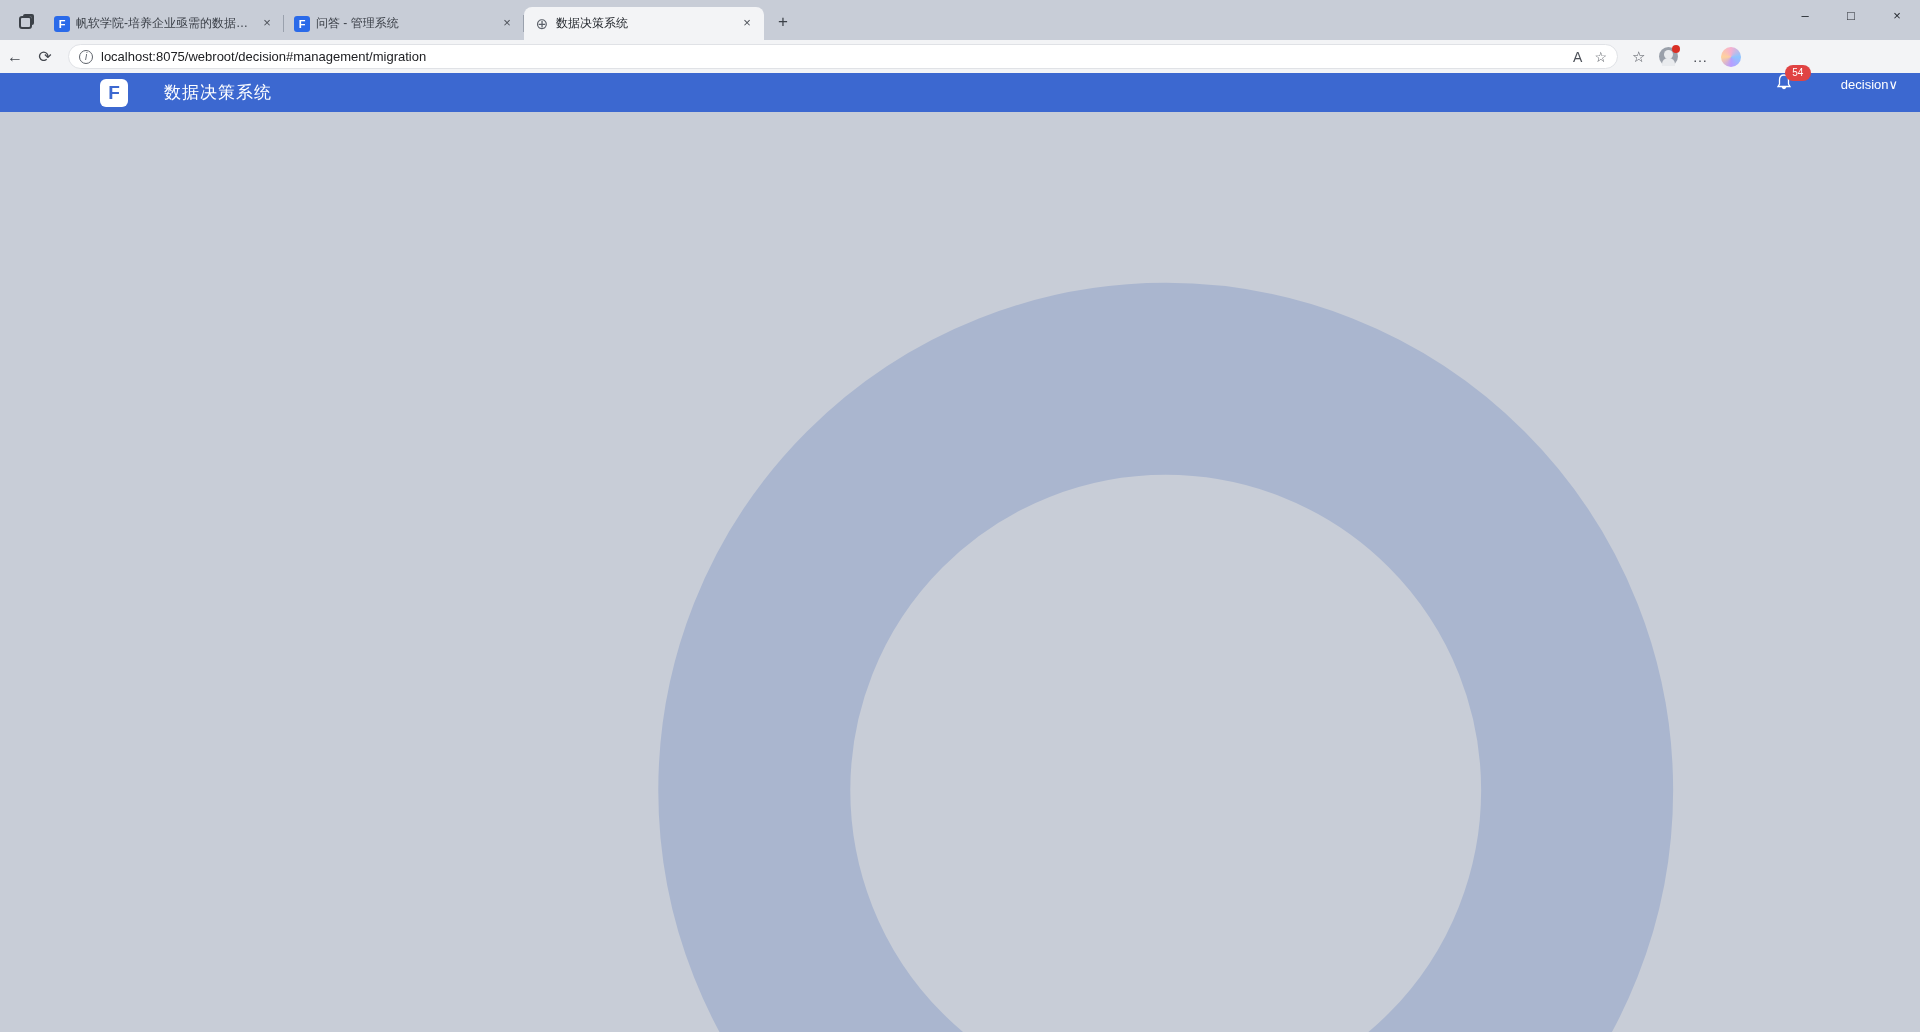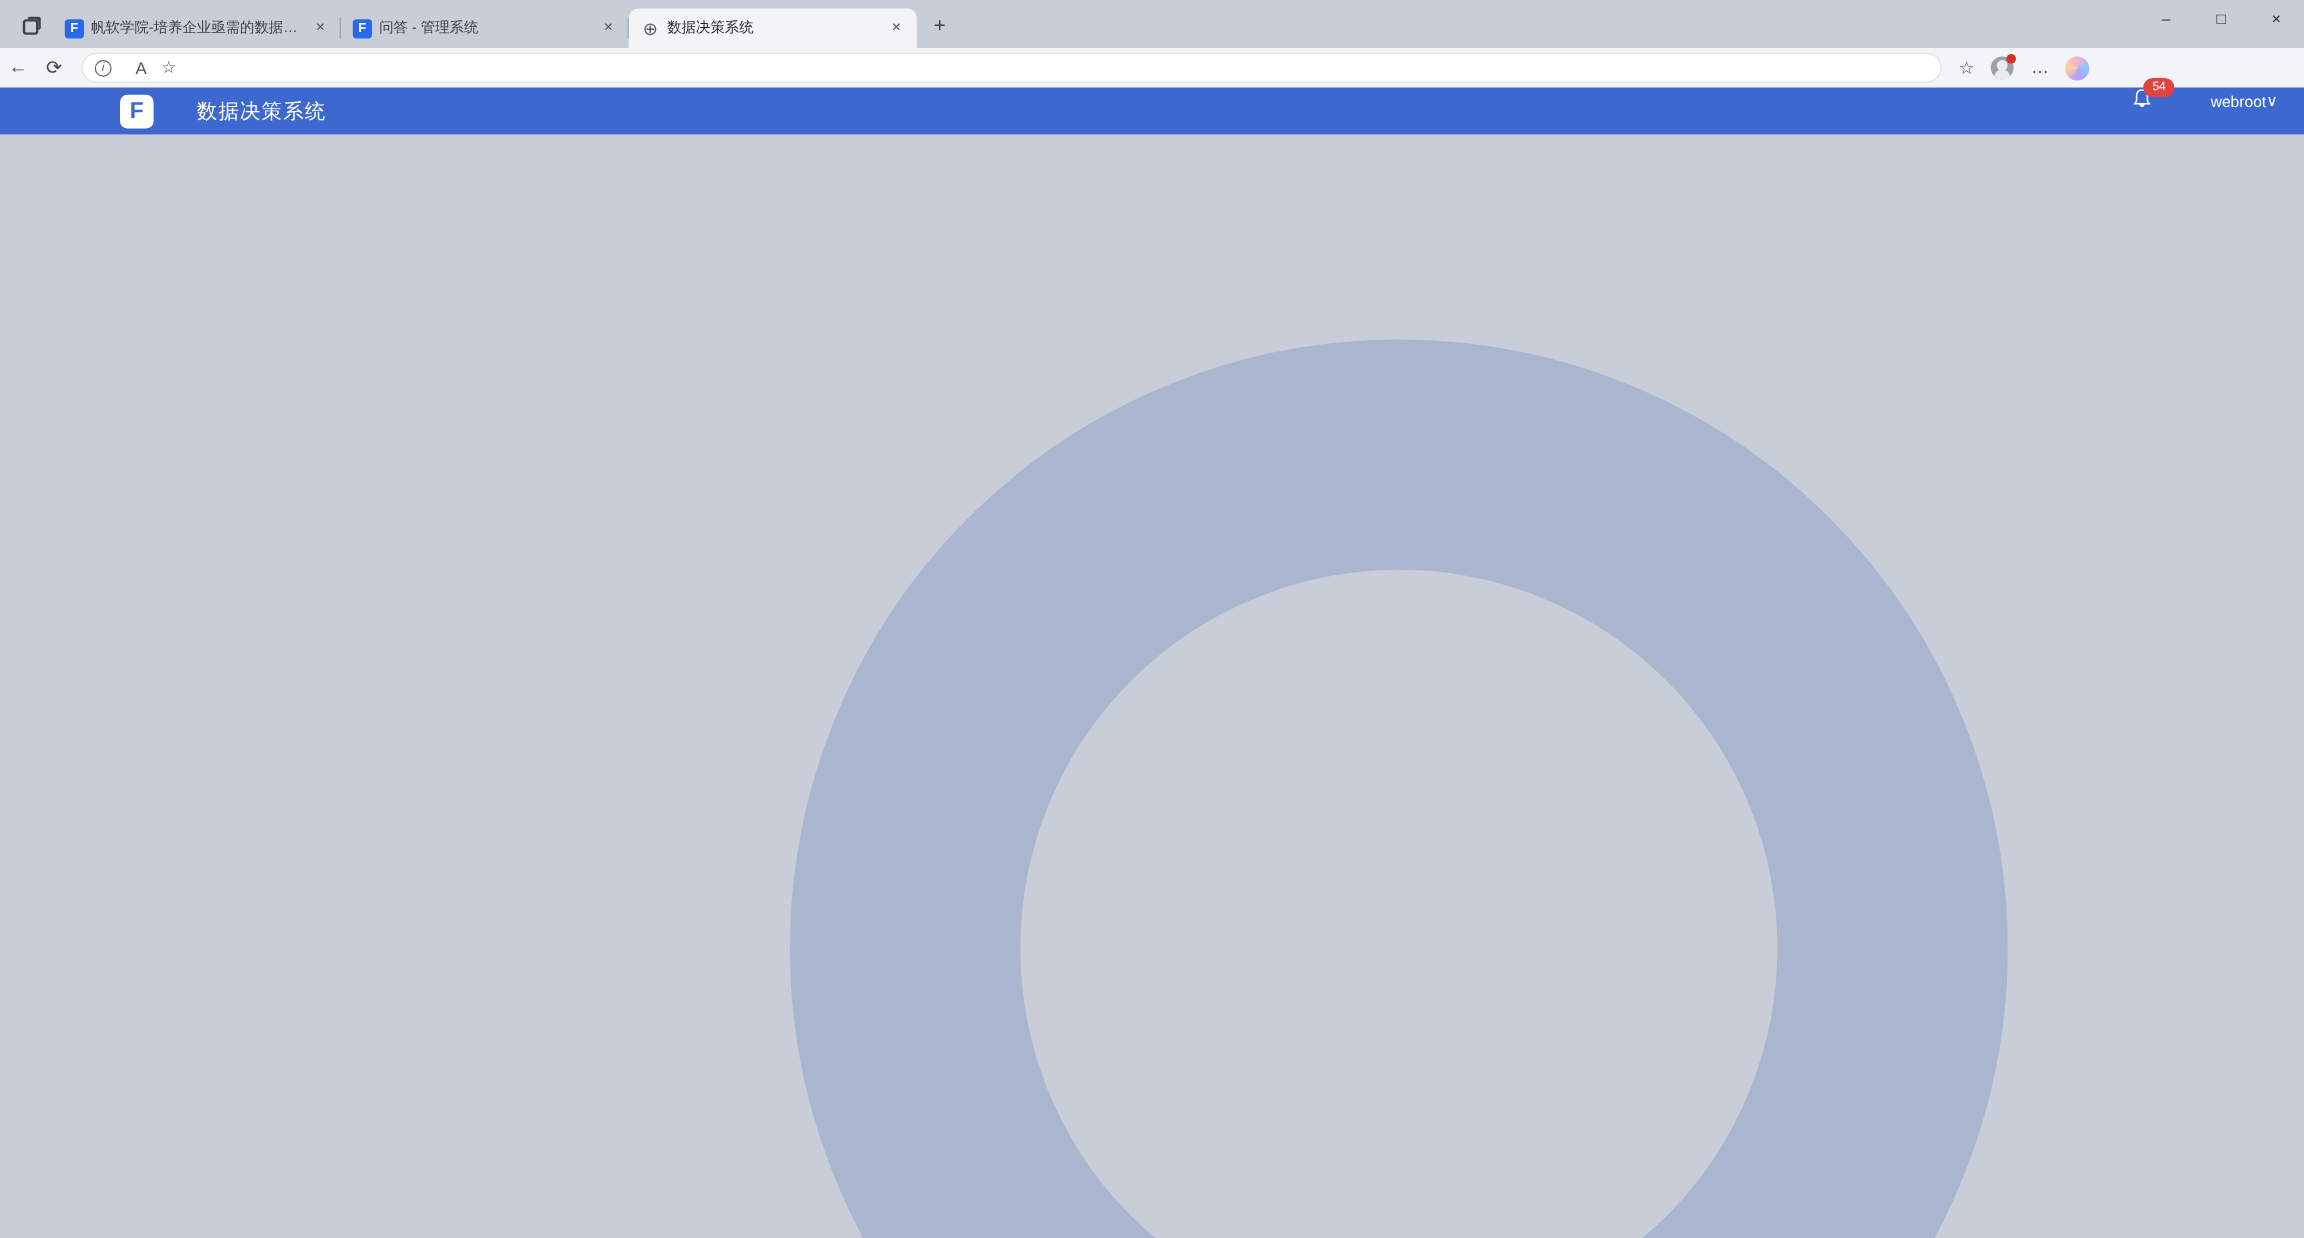--- a/index.html
+++ b/index.html
@@ -149,20 +149,21 @@
       <span>□</span>
       <span>×</span>
     </div>
   </div>
 
   <div id="toolbar">
     <span class="navbtn">←</span>
     <span class="navbtn">⟳</span>
     <div id="addrpill">
       <span class="info-i">i</span>
+      <span id="urltext">localhost:8075/webroot/decision#management/migration</span>
       <span class="pill-ic">A</span>
       <span class="pill-ic">☆</span>
     </div>
     <span class="bar-ic">☆</span>
     <div id="edge-avatar">
         <i></i>
         <b></b>
         <span class="dot"></span>
       </div>
     <span class="bar-ic">…</span>
@@ -174,21 +175,21 @@
     <div id="apptitle">数据决策系统</div>
     <div id="header-right">
       <div id="bell">
         <svg width="18" height="18" viewBox="0 0 18 18">
             <path d="M9 2 C6 2 4.5 4.2 4.5 7 L4.5 11 L3 13.5 L15 13.5 L13.5 11 L13.5 7 C13.5 4.2 12 2 9 2 Z M7.5 14.5 A1.6 1.6 0 0 0 10.5 14.5 Z" fill="none" stroke="#fff" stroke-width="1.3"></path>
           </svg>
         <span id="badge">54</span>
       </div>
       <div id="huser">
         <div id="havatar"><i></i><b></b></div>
-        <span id="husername">webroot</span>
+        <span id="husername">decision</span>
         <span id="hchev">∨</span>
       </div>
     </div>
   </div>
 
   <div id="rail">
     <div class="rail-item" style="top:38px;">
       <span class="ric">≡</span>
       <span class="rlb">目录</span>
     </div>

